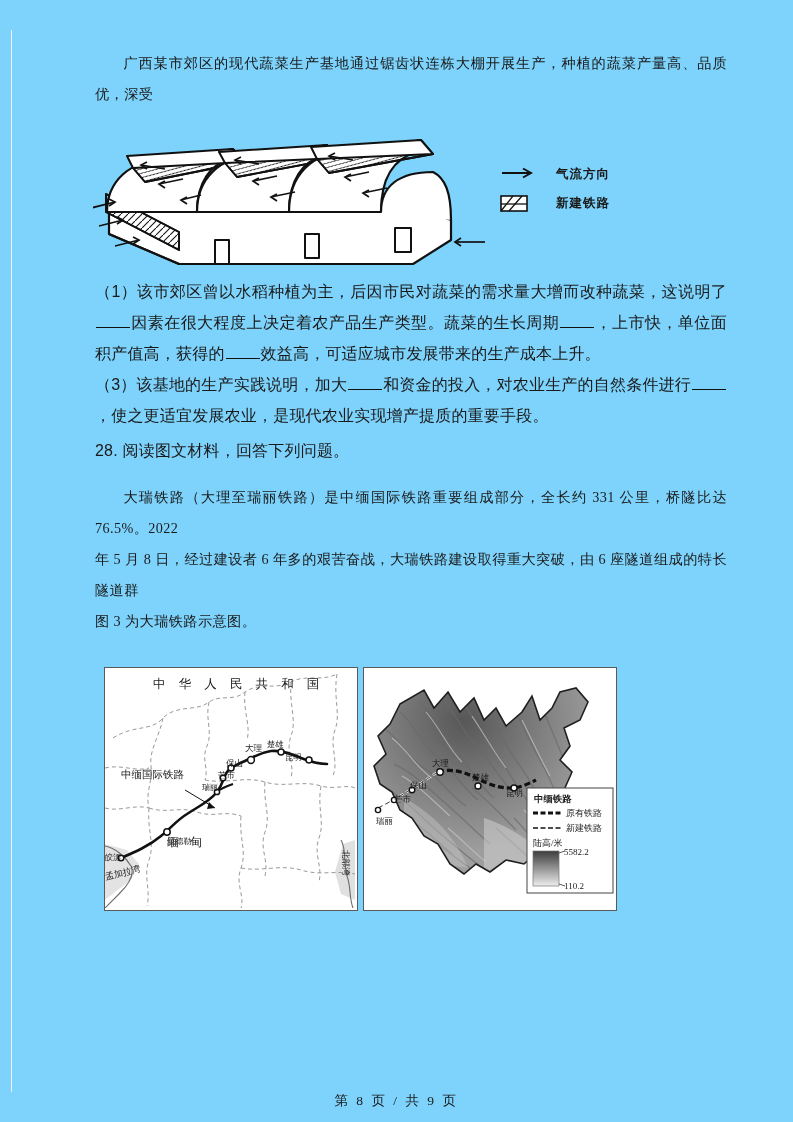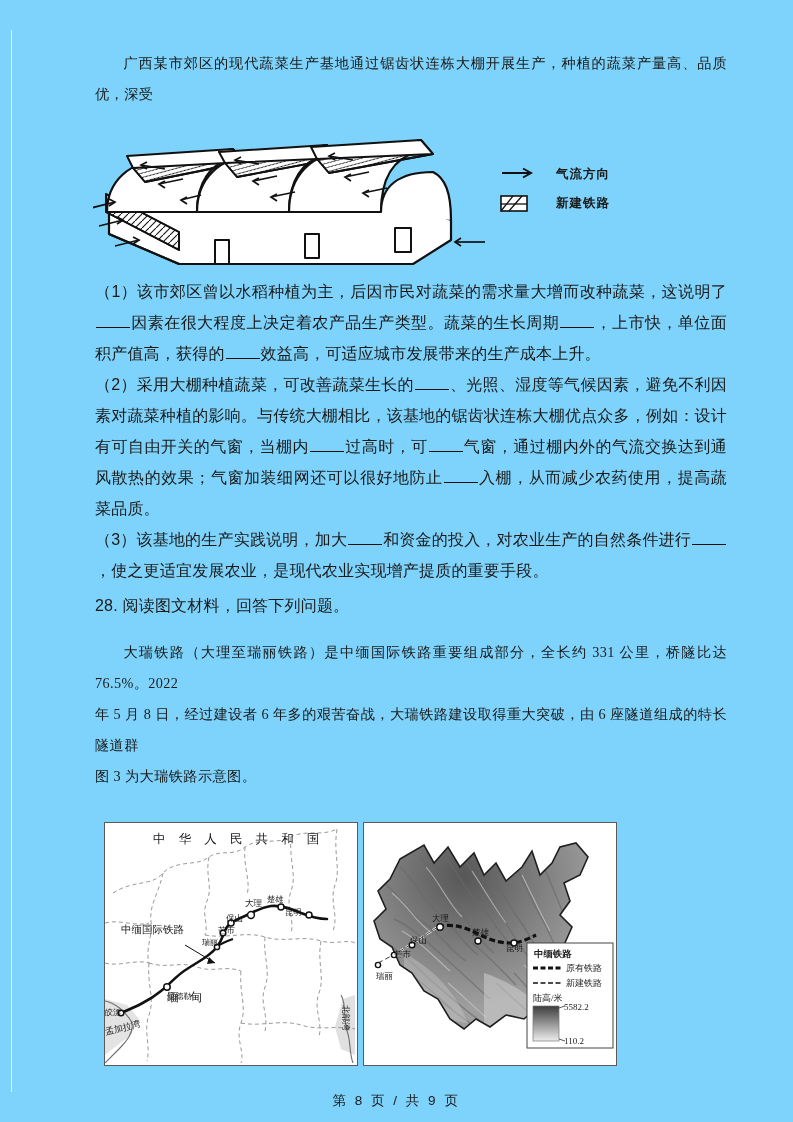--- a/index.html
+++ b/index.html
@@ -108,21 +108,21 @@
   #map1 { left: 9px;   width: 252px; height: 242px; }
   #map2 { left: 268px; width: 252px; height: 242px; }
 
   
   .footer {
     position: absolute;
     left: 0;
     right: 0;
     top: 1092px;
     text-align: center;
-    font-family: Liberation Sans, sans-serif;
+    font-family: Liberation Serif, serif;
     font-size: 13.5px;
     letter-spacing: 2.5px;
     color: #1a1a1a;
   }
 
   
   .mtxt {
     font-family: "Liberation Serif", "DejaVu Serif", serif;
     fill: #1b1b1b;
   }
@@ -237,21 +237,20 @@
               <path d="M1,16 L13,1" stroke="#111" stroke-width="1.3"></path>
               <path d="M9,16 L22,1" stroke="#111" stroke-width="1.3"></path>
             </svg>
           </span>
           <span class="gh-legend-label">新建铁路</span>
         </div>
       </div>
     </div>
 
     <p class="p-sans">（1）该市郊区曾以水稻种植为主，后因市民对蔬菜的需求量大增而改种蔬菜，这说明了<span class="blank"></span>因素在很大程度上决定着农产品生产类型。蔬菜的生长周期<span class="blank"></span>，上市快，单位面积产值高，获得的<span class="blank"></span>效益高，可适应城市发展带来的生产成本上升。</p>
-    <p class="p-sans">（2）采用大棚种植蔬菜，可改善蔬菜生长的<span class="blank"></span>、光照、湿度等气候因素，避免不利因素对蔬菜种植的影响。与传统大棚相比，该基地的锯齿状连栋大棚优点众多，例如：设计有可自由开关的气窗，当棚内<span class="blank"></span>过高时，可<span class="blank"></span>气窗，通过棚内外的气流交换达到通风散热的效果；气窗加装细网还可以很好地防止<span class="blank"></span>入棚，从而减少农药使用，提高蔬菜品质。</p>
     <p class="p-sans">（3）该基地的生产实践说明，加大<span class="blank"></span>和资金的投入，对农业生产的自然条件进行<span class="blank"></span>，使之更适宜发展农业，是现代农业实现增产提质的重要手段。</p>
 
     <p class="p-sans" style="margin-top:4px">28. 阅读图文材料，回答下列问题。</p>
     <p class="p-serif indent2" style="margin-top:16px">大瑞铁路（大理至瑞丽铁路）是中缅国际铁路重要组成部分，全长约 331 公里，桥隧比达 76.5%。2022</p>
     <p class="p-serif">年 5 月 8 日，经过建设者 6 年多的艰苦奋战，大瑞铁路建设取得重大突破，由 6 座隧道组成的特长隧道群</p>
     <p class="p-serif">图 3 为大瑞铁路示意图。</p>
 
     <div class="maps-row">
 
       <div class="map-box" id="map1">

